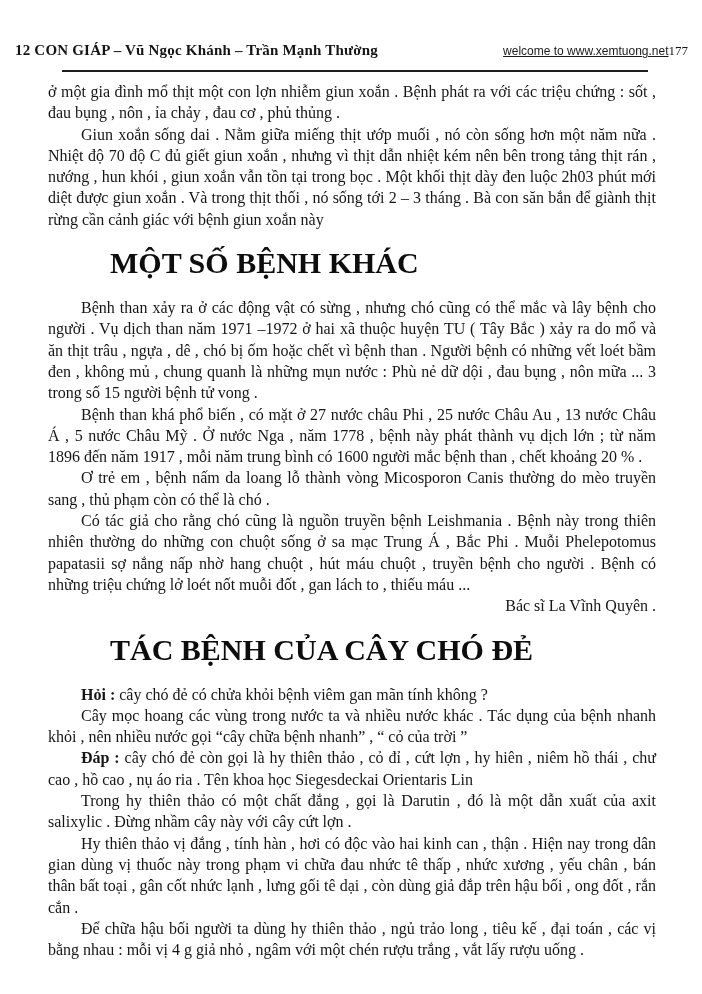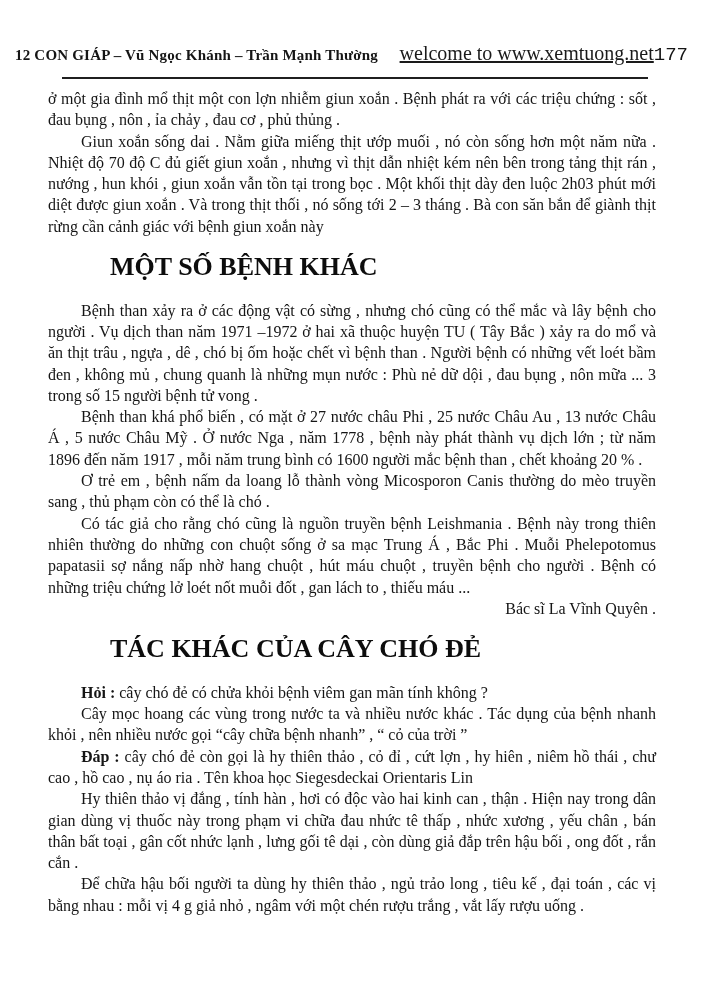--- a/index.html
+++ b/index.html
@@ -22,30 +22,29 @@
     align-items: baseline;
     padding: 42px 14px 0 15px;
     white-space: nowrap;
   }
   .book-title {
     font-weight: bold;
     font-size: 15px;
     letter-spacing: 0.2px;
   }
   .site-link {
-    font-family: Liberation Serif, serif;
-    font-size: 20px;
+    font-family: Liberation Sans, sans-serif;
+    font-size: 12px;
     text-decoration: underline;
     color: #1a1a1a;
     margin-left: auto;
     cursor: pointer;
   }
   .page-number {
-    font-size: 19px;
-    font-family: Liberation Mono, monospace;
+    font-size: 13px;
   }
   .rule {
     height: 0;
     border-top: 2px solid #1f1f1f;
     margin: 11px 54px 0 62px;
   }
   .content {
     margin: 9px 46px 0 48px;
     font-size: 16px;
     line-height: 21.3px;
@@ -56,21 +55,21 @@
     text-indent: 33px;
   }
   .content p.noindent {
     text-indent: 0;
   }
   .content p.signature {
     text-indent: 62px;
     text-align: right;
   }
   .content h1 {
-    font-size: 26px;
+    font-size: 30px;
     font-weight: bold;
     line-height: 1.1;
     margin: 16px 0 18px 62px;
     text-align: left;
     text-indent: 0;
     color: #0d0d0d;
   }
   .content b {
     font-weight: bold;
   }
@@ -94,23 +93,24 @@
     <p>Giun xoắn sống dai . Nằm giữa miếng thịt ướp muối , nó còn sống hơn một năm nữa . Nhiệt độ 70 độ C đủ giết giun xoắn , nhưng vì thịt dẫn nhiệt kém nên bên trong tảng thịt rán , nướng , hun khói , giun xoắn vẫn tồn tại trong bọc . Một khối thịt dày đen luộc 2h03 phút mới diệt được giun xoắn . Và trong thịt thối , nó sống tới 2 – 3 tháng . Bà con săn bắn để giành thịt rừng cần cảnh giác với bệnh giun xoắn này</p>
 
     <h1>MỘT SỐ BỆNH KHÁC</h1>
 
     <p>Bệnh than xảy ra ở các động vật có sừng , nhưng chó cũng có thể mắc và lây bệnh cho người . Vụ dịch than năm 1971 –1972 ở hai xã thuộc huyện TU ( Tây Bắc ) xảy ra do mổ và ăn thịt trâu , ngựa , dê , chó bị ốm hoặc chết vì bệnh than . Người bệnh có những vết loét bầm đen , không mủ , chung quanh là những mụn nước : Phù nẻ dữ dội , đau bụng , nôn mữa ... 3 trong số 15 người bệnh tử vong .</p>
     <p>Bệnh than khá phổ biến , có mặt ở 27 nước châu Phi , 25 nước Châu Au , 13 nước Châu Á , 5 nước Châu Mỹ . Ở nước Nga , năm 1778 , bệnh này phát thành vụ dịch lớn ; từ năm 1896 đến năm 1917 , mỗi năm trung bình có 1600 người mắc bệnh than , chết khoảng 20 % .</p>
     <p>Ơ trẻ em , bệnh nấm da loang lỗ thành vòng Micosporon Canis thường do mèo truyền sang , thủ phạm còn có thể là chó .</p>
     <p>Có tác giả cho rằng chó cũng là nguồn truyền bệnh Leishmania . Bệnh này trong thiên nhiên thường do những con chuột sống ở sa mạc Trung Á , Bắc Phi . Muỗi Phelepotomus papatasii sợ nắng nấp nhờ hang chuột , hút máu chuột , truyền bệnh cho người . Bệnh có những triệu chứng lở loét nốt muỗi đốt , gan lách to , thiếu máu ...</p>
     <p class="signature">Bác sĩ La Vĩnh Quyên .</p>
 
-    <h1>TÁC KHÁC CỦA CÂY CHÓ ĐẺ</h1>
+    <h1>TÁC BỆNH CỦA CÂY CHÓ ĐẺ</h1>
 
     <p><b>Hỏi :</b><span> cây chó đẻ có chửa khỏi bệnh viêm gan mãn tính không ?</span></p>
     <p>Cây mọc hoang các vùng trong nước ta và nhiều nước khác . Tác dụng của bệnh nhanh khỏi , nên nhiều nước gọi “cây chữa bệnh nhanh” , “ cỏ của trời ”</p>
     <p><b>Đáp :</b><span> cây chó đẻ còn gọi là hy thiên thảo , cỏ đỉ , cứt lợn , hy hiên  , niêm hồ thái , chư cao , hồ cao , nụ áo ria . Tên khoa học Siegesdeckai Orientaris Lin</span></p>
+    <p>Trong hy thiên thảo có một chất đắng , gọi là Darutin , đó là một dẫn xuất của axit salixylic . Đừng nhầm cây này với cây cứt lợn .</p>
     <p>Hy thiên thảo vị đắng , tính hàn , hơi có độc vào hai kinh can , thận . Hiện nay trong dân gian dùng vị thuốc này trong phạm vi chữa đau nhức tê thấp , nhức xương , yếu chân , bán thân bất toại , gân cốt nhức lạnh , lưng gối tê dại , còn dùng giả đắp trên hậu bối , ong đốt , rắn cắn .</p>
     <p>Để chữa hậu bối người ta dùng hy thiên thảo , ngủ trảo long , tiêu kế , đại toán , các vị bằng nhau : mỗi vị 4 g giả nhỏ , ngâm với một chén rượu trắng , vắt lấy rượu uống .</p>
 
   </div>
 
 </div>
 
 </body></html>

